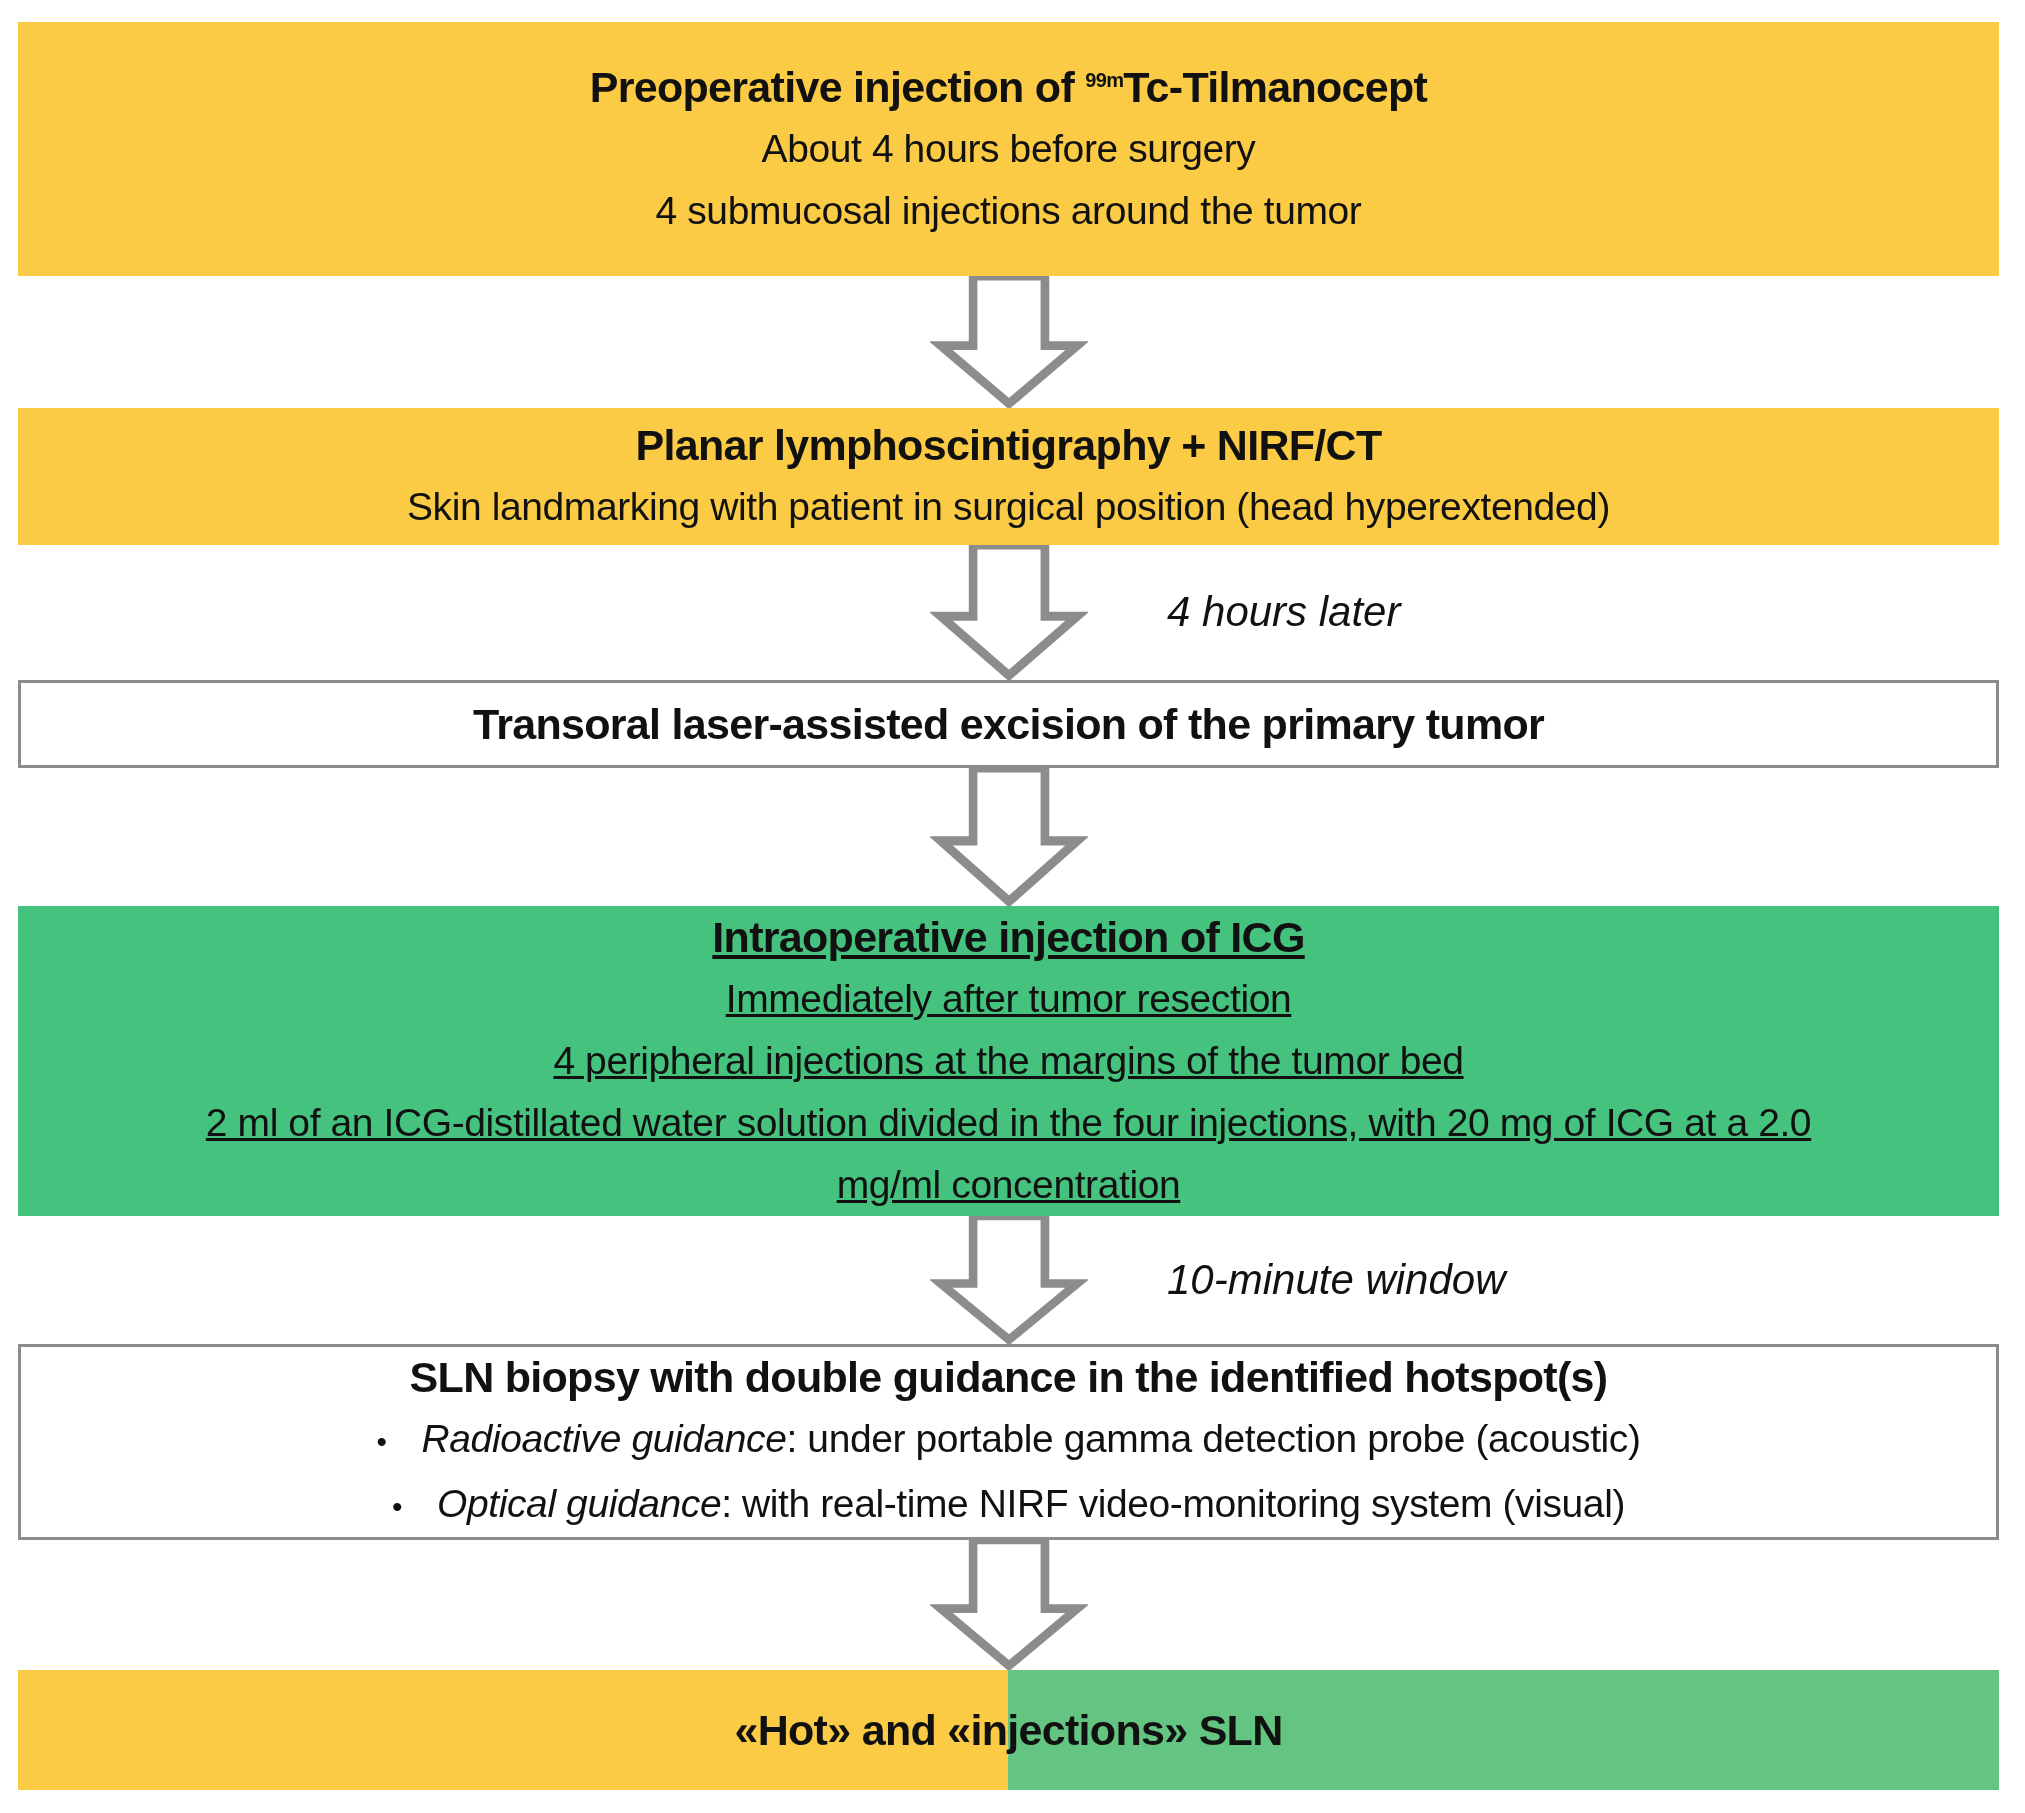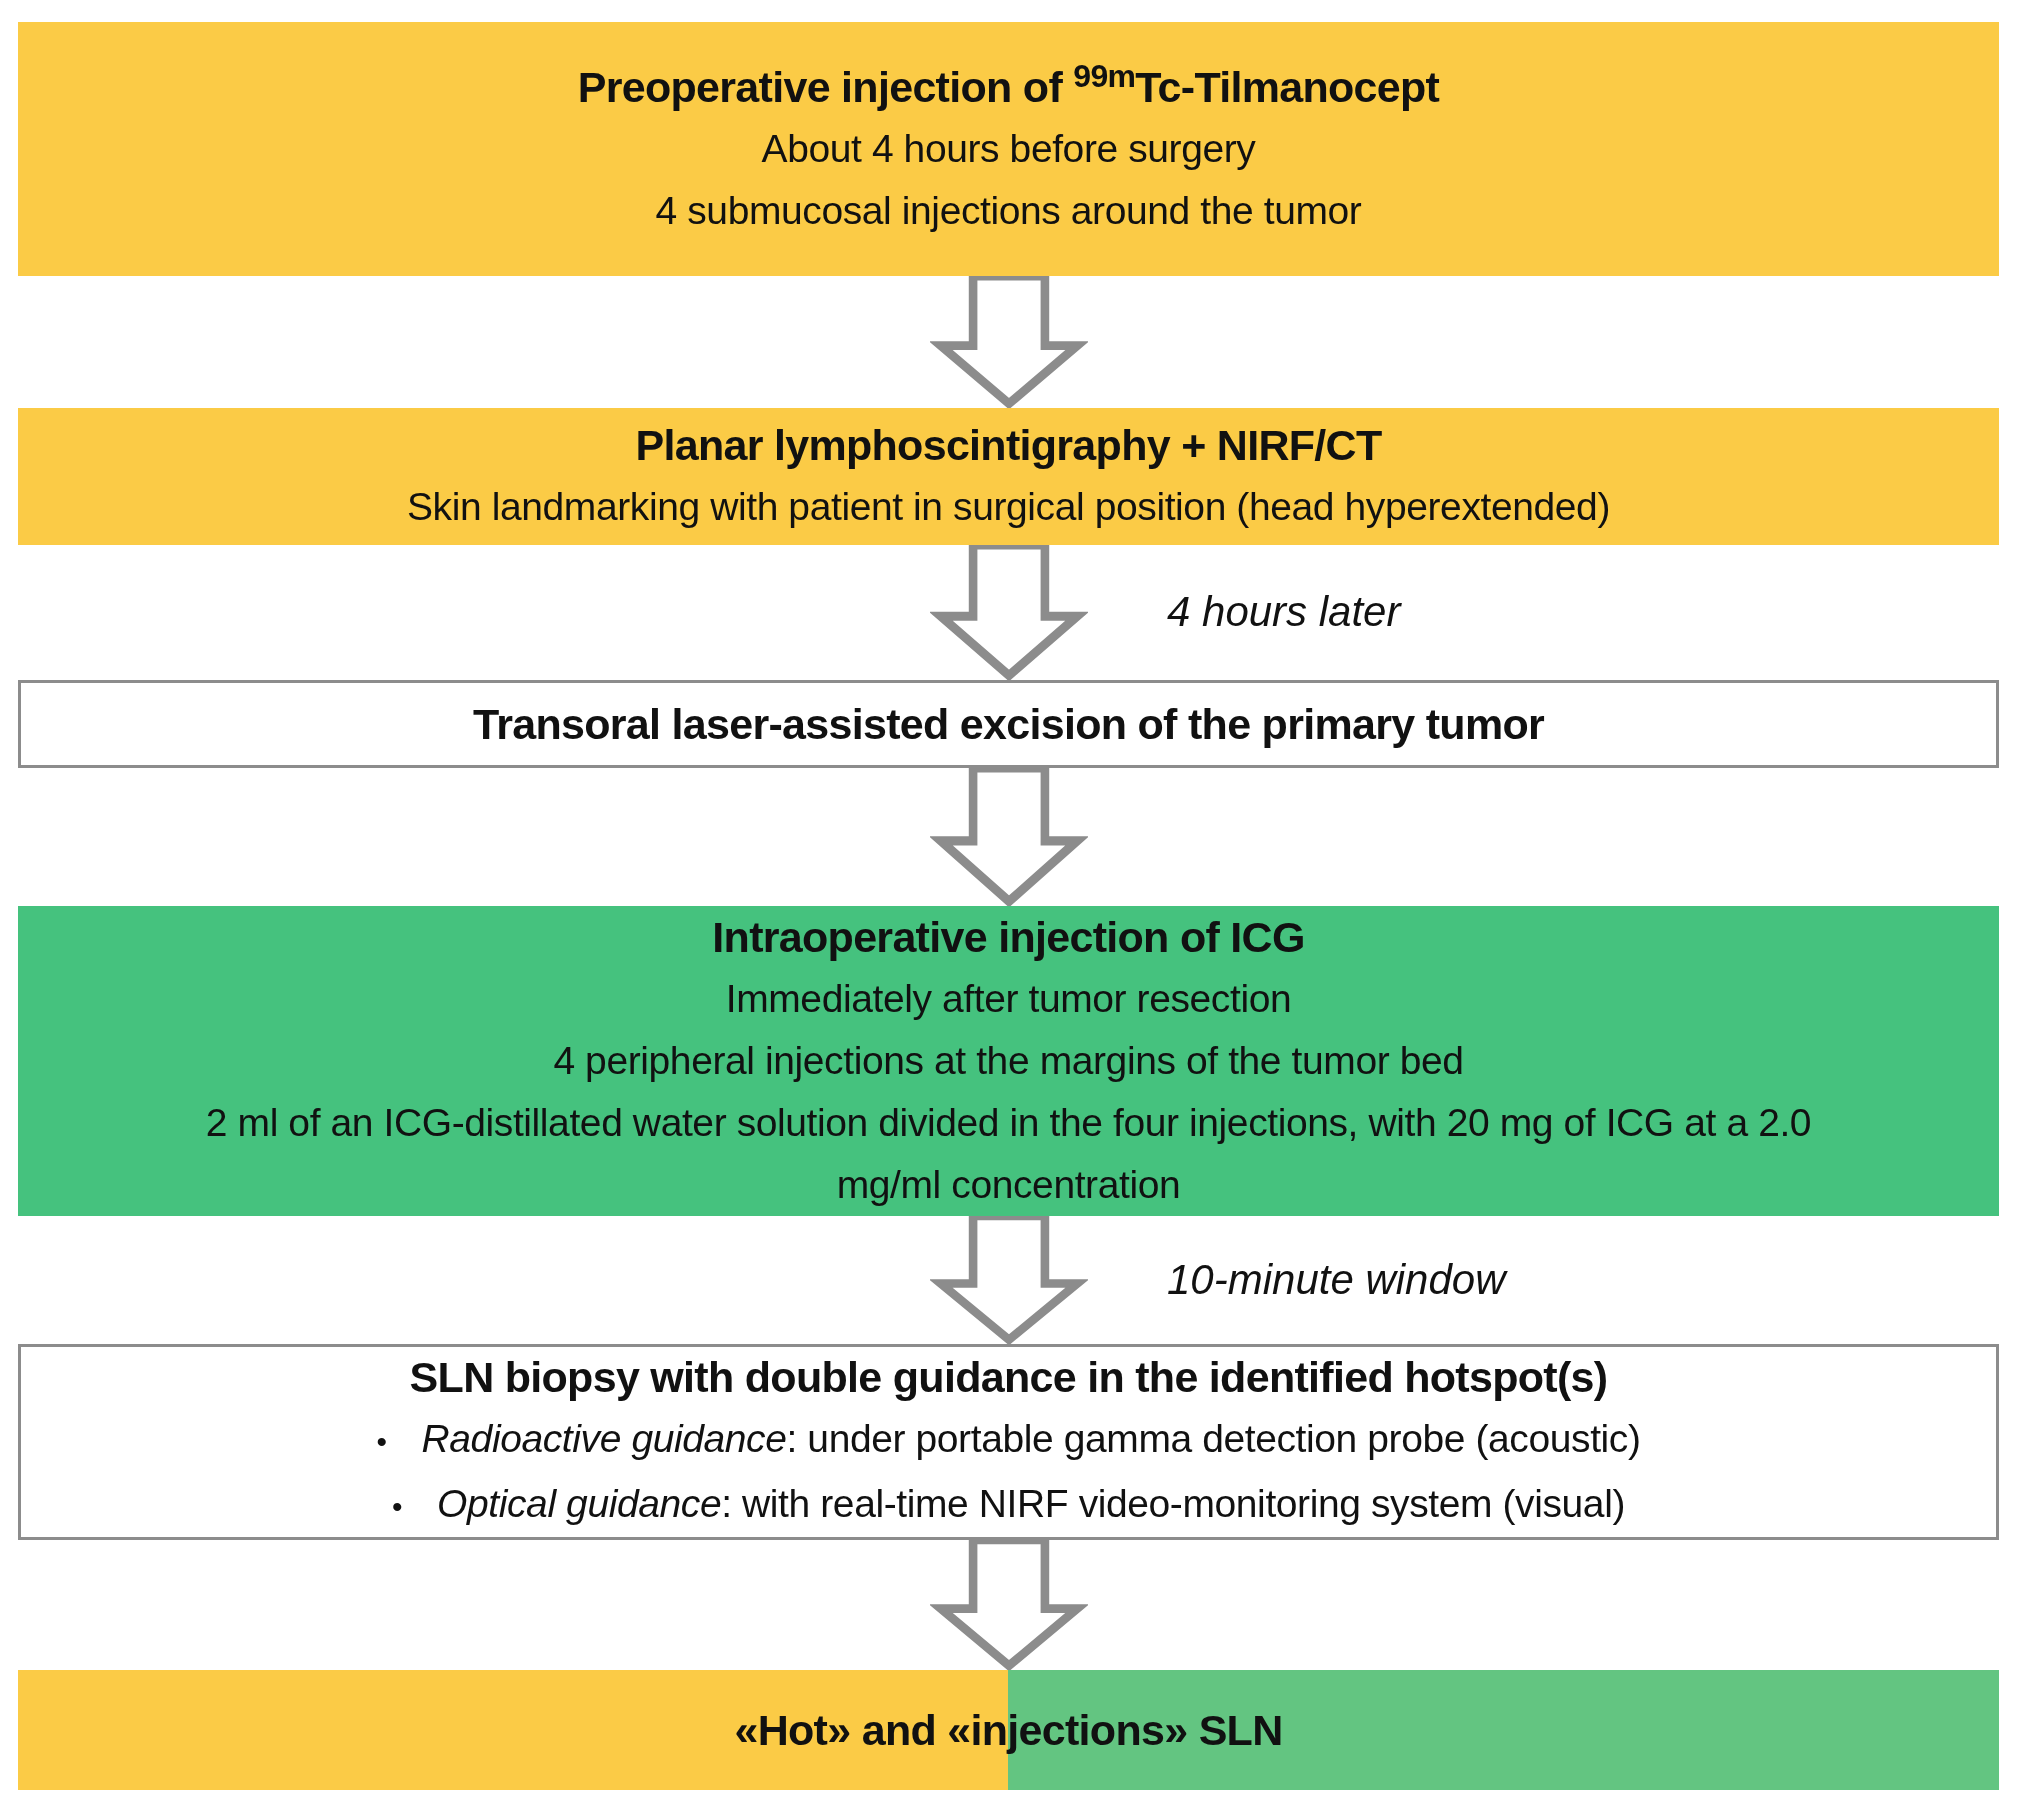--- a/index.html
+++ b/index.html
@@ -28,21 +28,21 @@
     line-height: 62px;
     letter-spacing: -0.7px;
   }
   .box .line {
     font-size: 39px;
     line-height: 62px;
     letter-spacing: -0.4px;
   }
   .nowrap { white-space: nowrap; }
   .yellow  { background: var(--yellow, #FBCB46); }
-  .green   { background: var(--green, #45C27E); }
+  .green   { background: var(--green, #45C27E); text-decoration: underline; }
   .outlined {
     background: #ffffff;
     border: 3.6px solid var(--outline-gray, #8C8C8C);
   }
   .split {
     background: linear-gradient(to right,
       var(--result-yellow, #FBCB46) 0%,
       var(--result-yellow, #FBCB46) 50%,
       var(--result-green, #63C581) 50%,
       var(--result-green, #63C581) 100%);
@@ -79,21 +79,21 @@
   .connector .label {
     position: absolute;
     left: 1167px;
     top: 50%;
     transform: translateY(-50%);
     font-style: italic;
     font-size: 42px;
     white-space: nowrap;
   }
   sup {
-    font-size: 32px;
+    font-size: 20px;
     vertical-align: super;
     line-height: 0;
   }
   .bullet {
     display: flex;
     justify-content: center;
     align-items: baseline;
     font-size: 39px;
     line-height: 62px;
     letter-spacing: -0.4px;

